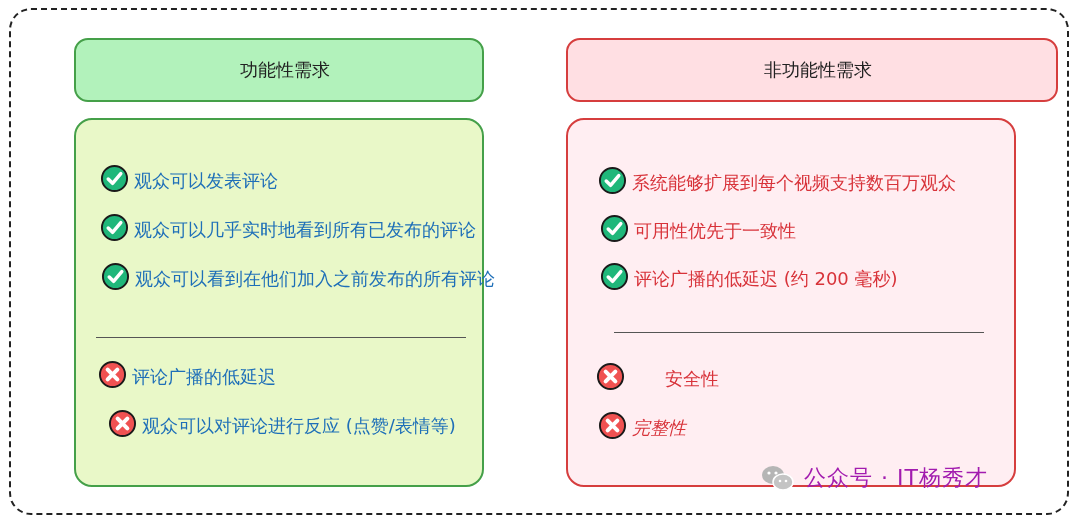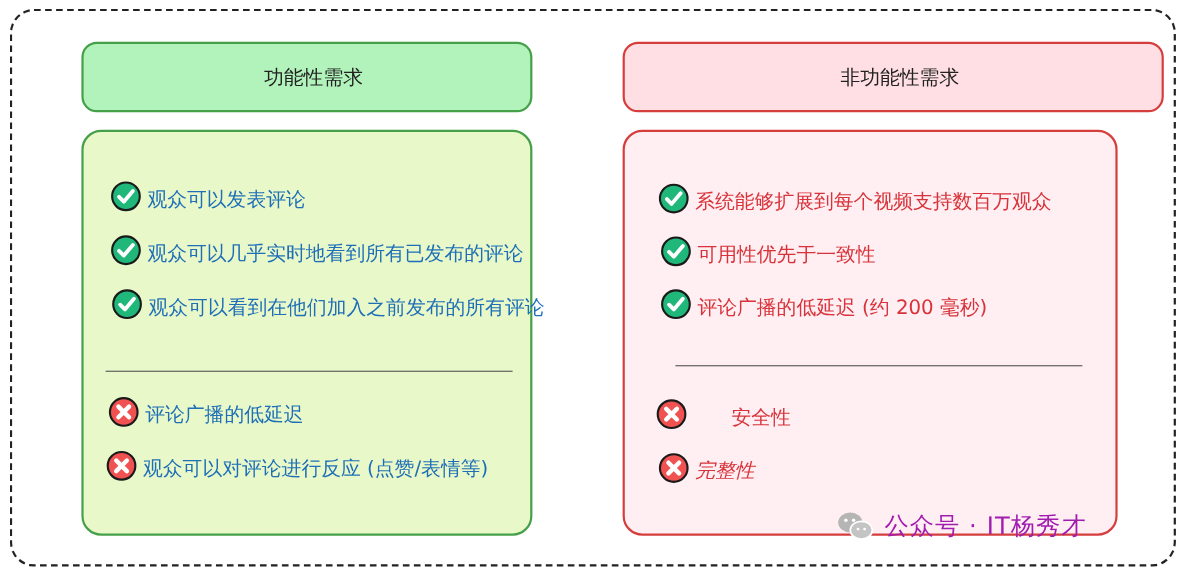--- a/index.html
+++ b/index.html
@@ -63,21 +63,21 @@
       </svg>
     <span>观众可以看到在他们加入之前发布的所有评论</span>
   </div>
   <div class="divider" style="left:20px; top:217px; width:370px;"></div>
   <div class="item" style="left:22px; top:240px;">
     <svg class="icon">
         <use href="#sym-x"></use>
       </svg>
     <span>评论广播的低延迟</span>
   </div>
-  <div class="item" style="left:20px; top:289px;">
+  <div class="item" style="left:32px; top:289px;">
     <svg class="icon">
         <use href="#sym-x"></use>
       </svg>
     <span>观众可以对评论进行反应 (点赞/表情等)</span>
   </div>
 </div>
 
 <div class="header red">
   <span>非功能性需求</span>
 </div>

